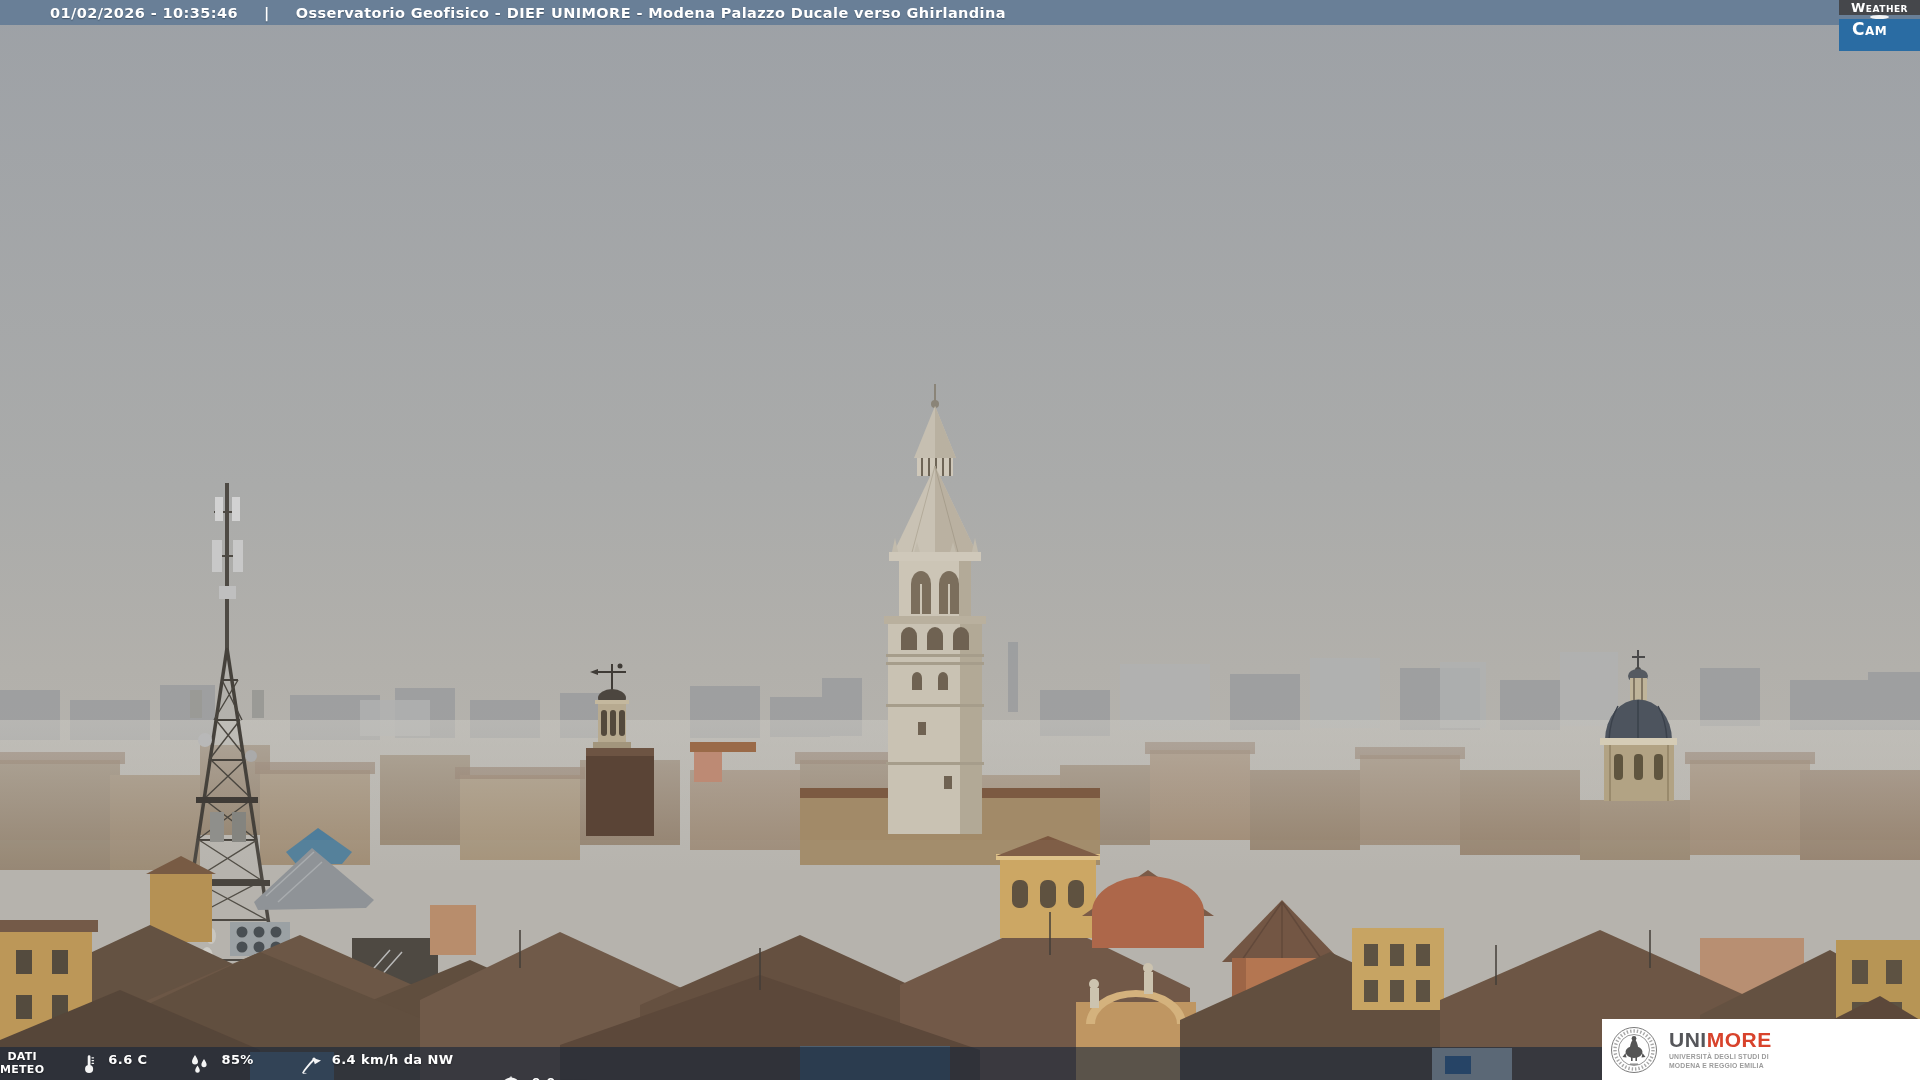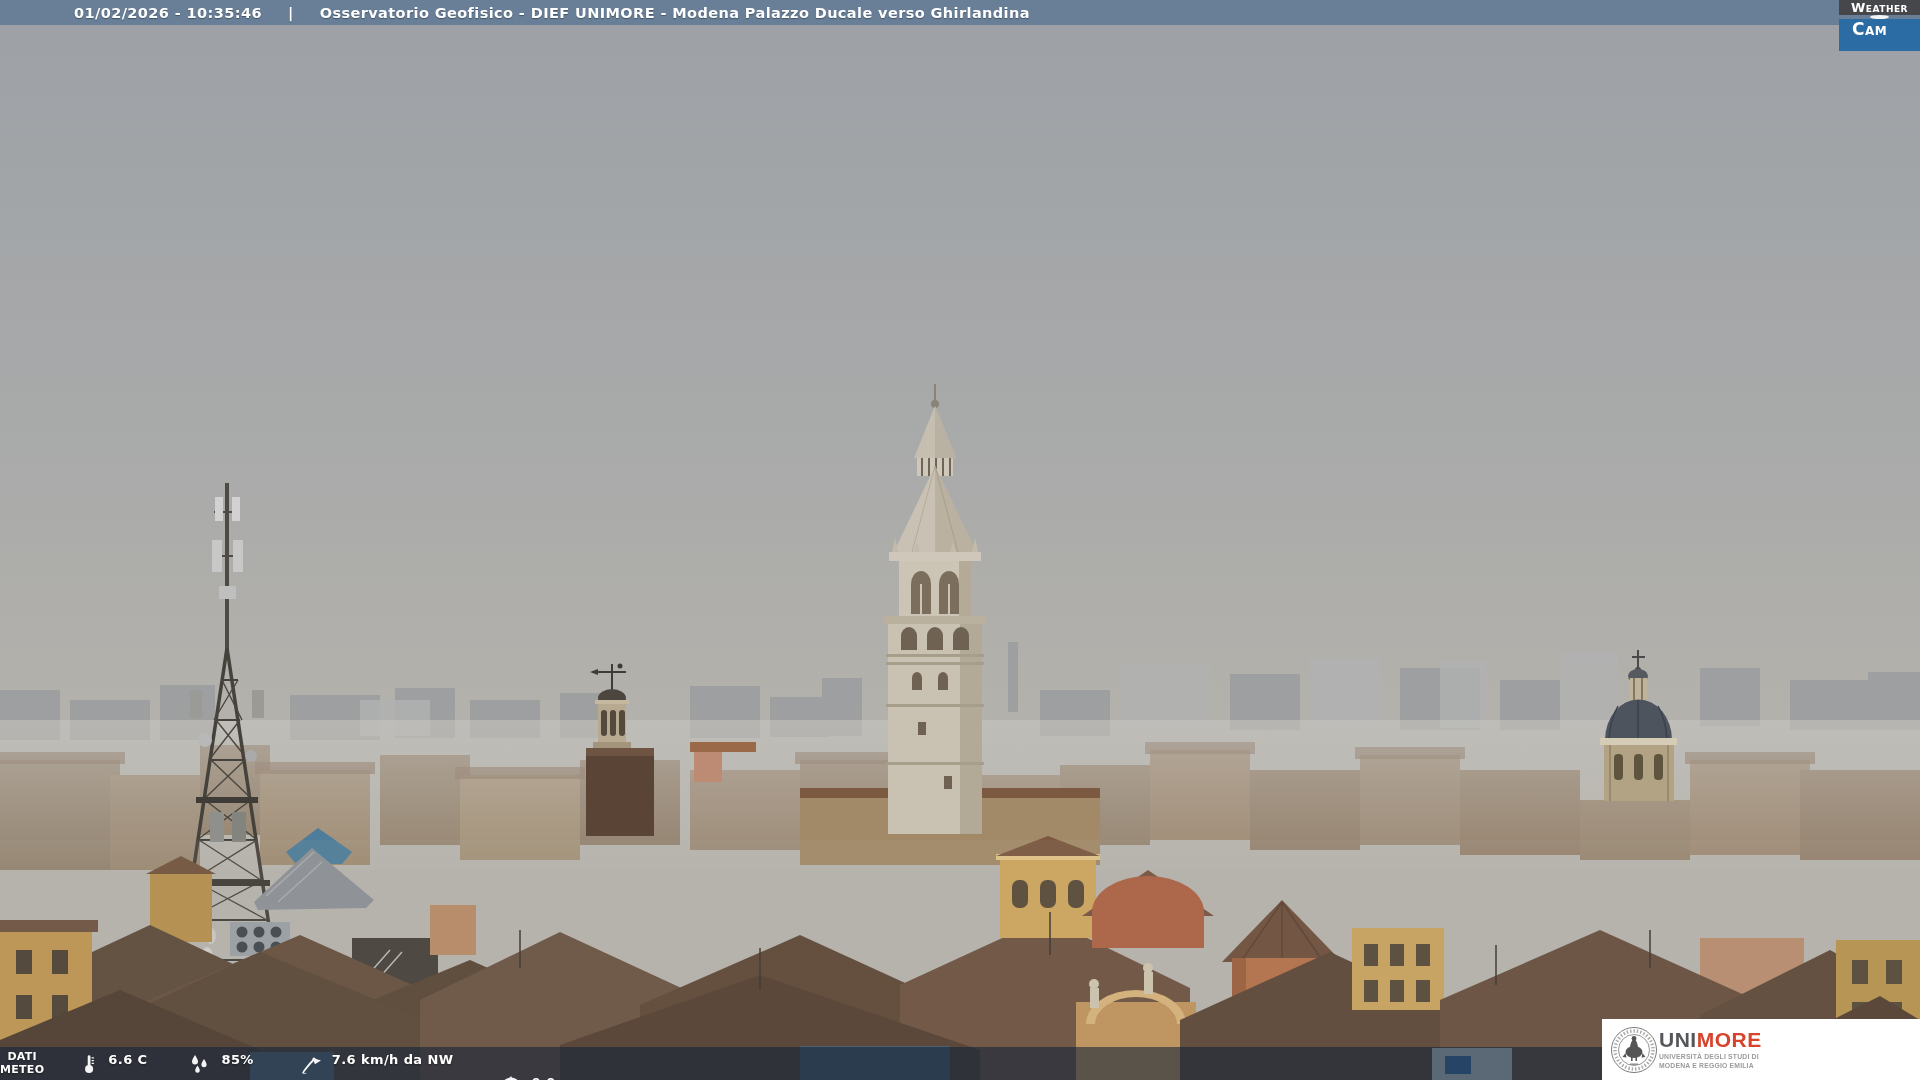--- a/index.html
+++ b/index.html
@@ -5,21 +5,21 @@
   html,body{margin:0;padding:0;width:1920px;height:1080px;overflow:hidden;
     font-family:"DejaVu Sans",sans-serif;background:#b0b0ab;}
   .frame{position:relative;width:1920px;height:1080px;overflow:hidden;}
 
   
   .photo{position:absolute;inset:0;z-index:1;}
 
   
   .top-bar{position:absolute;top:0;left:0;right:0;height:25px;background:#697f97;
     display:flex;align-items:center;color:#fff;font-weight:bold;font-size:14.5px;
-    letter-spacing:.4px;z-index:10;text-shadow:0 1px 1px rgba(35,50,66,.55);white-space:nowrap;padding-left:24px;}
+    letter-spacing:.4px;z-index:10;text-shadow:0 1px 1px rgba(35,50,66,.55);white-space:nowrap;}
   .top-bar .ts{margin-left:50px;}
   .top-bar .sep{margin:0 26px;}
 
   
   .wc-logo{position:absolute;top:0;right:0;height:25px;display:flex;align-items:stretch;z-index:11;flex-direction:column;}
   .wc-left{background:#45474b;color:#fff;display:flex;align-items:center;
     padding:0 12px 0 12px;font-size:13px;font-weight:bold;font-variant:small-caps;letter-spacing:.5px;}
   .wc-circle{width:15px;height:15px;align-self:center;margin:0 -9px;z-index:2;border-radius:50%;
     border:2.5px solid #f2f4f6;background:radial-gradient(circle at 50% 45%, #cfd8de 0 3px, #2f6ea6 3.2px);}
   .wc-right{background:#2a6ca3;color:#fff;display:flex;align-items:center;
@@ -30,21 +30,21 @@
     background:rgba(17,35,56,.58);display:flex;align-items:center;z-index:10;color:#fff;white-space:nowrap;}
   .dati{font-size:11px;font-weight:bold;line-height:1.1;text-align:center;
     letter-spacing:.3px;text-shadow:0 1px 2px rgba(0,0,0,.4);}
   .m-item{display:flex;font-size:13px;font-weight:bold;letter-spacing:.4px;
     text-shadow:0 1px 2px rgba(0,0,0,.4);}
   .m-item .ico{display:flex;margin-right:8px;opacity:.95;}
   .mi-temp{margin-left:34px;} .mi-hum{margin-left:40px;} .mi-wind{margin-left:44px;} .mi-rain{margin-left:46px;margin-top:47px;}
 
   
   .uni-box{position:absolute;right:0;bottom:0;width:318px;height:61px;background:#ffffff;
-    display:flex;align-items:center;z-index:20;box-sizing:border-box;padding-left:8px;gap:1px;
+    display:flex;align-items:center;z-index:20;box-sizing:border-box;padding-left:8px;gap:11px;
     font-family:"Liberation Sans",sans-serif;}
   .seal{flex:0 0 auto;display:flex;}
   .brand{display:flex;flex-direction:column;flex:0 0 auto;}
   .brand-name{font-size:21px;font-weight:bold;letter-spacing:.5px;color:#55565a;line-height:1;}
   .brand-name .more{color:#d8432c;}
   .brand-sub{margin-top:3px;font-size:6.8px;font-weight:bold;color:#9b9b9b;
     letter-spacing:.2px;line-height:1.3;}
   .org{font-size:15.5px;color:#8e9093;line-height:1.3;margin-left:1px;}
 </style>
 </head>
@@ -393,21 +393,21 @@
     </div>
     <div class="m-item mi-wind">
       <span class="ico">
         <svg width="26" height="24" viewBox="0 0 26 24" fill="#fff">
             <path d="M4 21c2-4 6-9 11-14l1.4 1.4C11.5 13.3 7.8 17.8 5.6 21z"></path>
             <path d="M15 6l8 2.6-6.2 3.6z"></path>
             <circle cx="16" cy="7" r="1.6"></circle>
             <path d="M5 21c1.5-.3 3-.2 4 .5l-4.6.4z" opacity="0.85"></path>
           </svg>
       </span>
-      <span>7.6 km/h da NW</span>
+      <span>6.4 km/h da NW</span>
     </div>
     <div class="m-item mi-rain">
       <span class="ico">
         <svg width="24" height="24" viewBox="0 0 24 24" fill="#fff">
             <path d="M12 2.6C6.6 2.6 2.6 6.8 2.6 11.4c1-.9 2.5-.9 3.4.1.9-1 2.5-1 3.4-.1.5-.5 1.1-.8 1.8-.8v6.6c0 .8-.7 1.5-1.5 1.5-.7 0-1.3-.5-1.5-1.1l-1.6.5c.4 1.4 1.6 2.3 3.1 2.3 1.8 0 3.3-1.5 3.3-3.2v-6.6c.7 0 1.3.3 1.8.8.9-.9 2.5-.9 3.4.1.9-1 2.4-1 3.4-.1C21.4 6.8 17.4 2.6 12 2.6z"></path>
             <rect x="11.3" y="1.2" width="1.4" height="3" rx="0.7"></rect>
           </svg>
       </span>
       <span>0.0 mm</span>
     </div>

